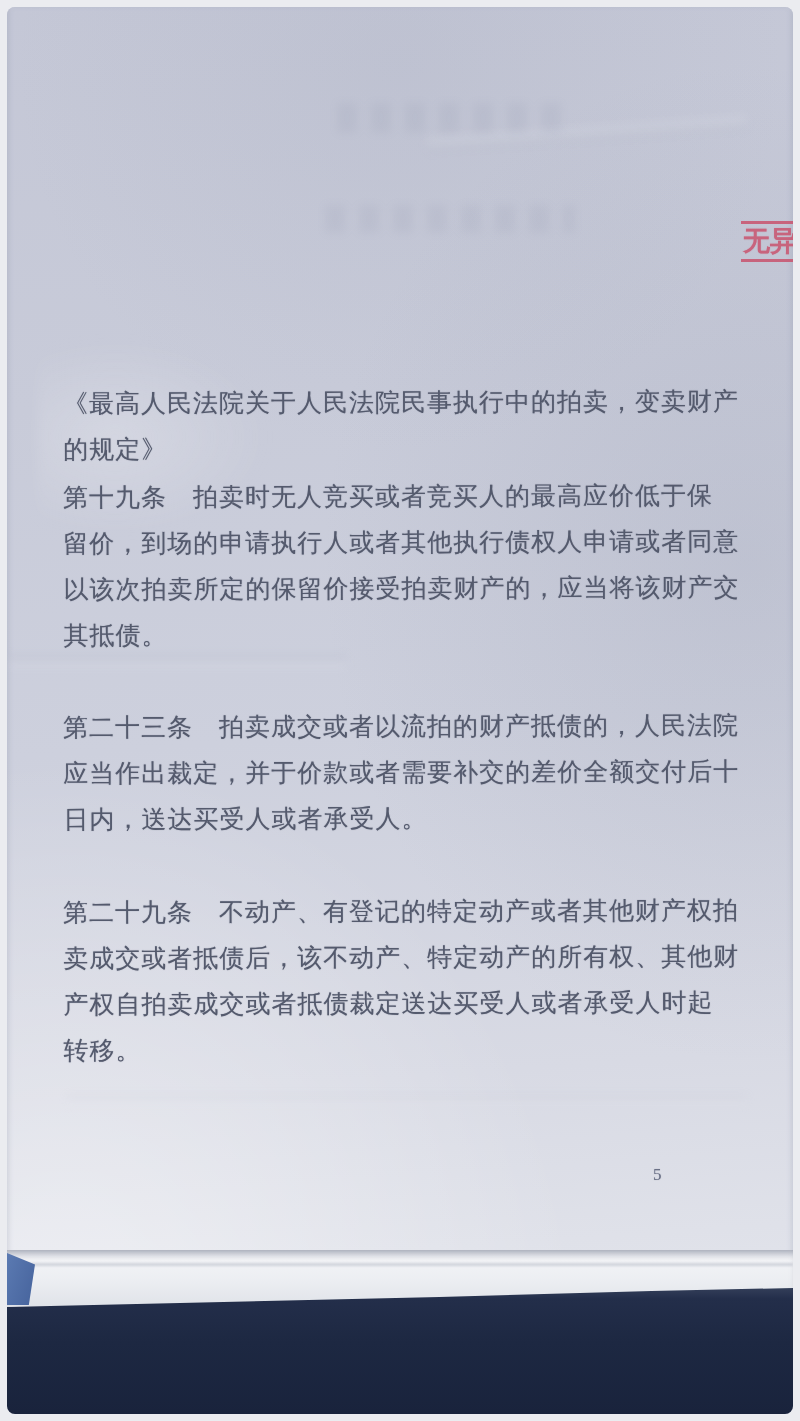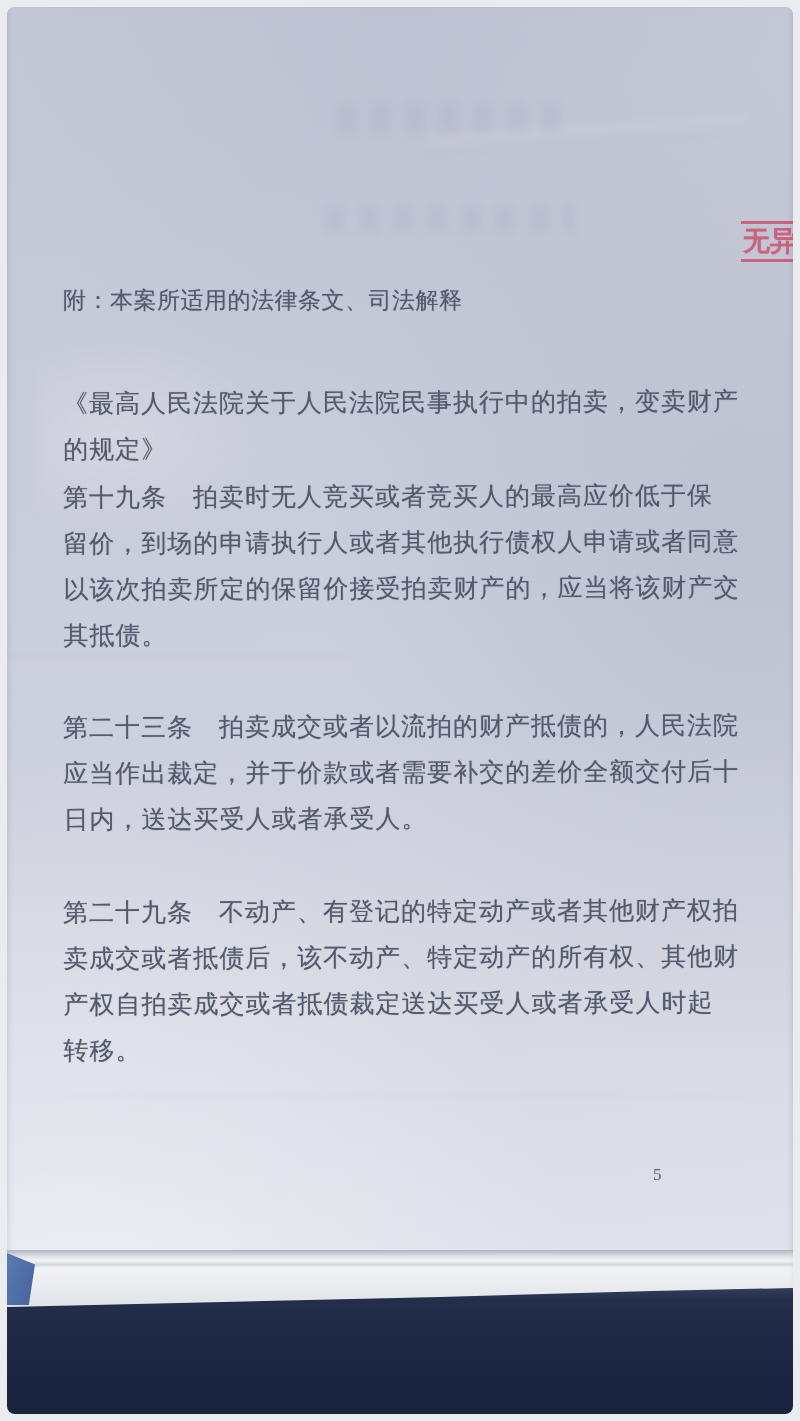--- a/index.html
+++ b/index.html
@@ -160,21 +160,20 @@
     <div class="crease crease-b"></div>
     <div class="crease crease-c"></div>
     <div class="crease crease-d"></div>
     <div class="ghost ghost-a"></div>
     <div class="ghost ghost-b"></div>
 
     <div class="stamp">
       <span>无异</span>
     </div>
 
-    <div class="textline abs heading">附：本案所适用的法律条文、司法解释</div>
 
     <div class="para abs reg-title">
       <div class="textline">《最高人民法院关于人民法院民事执行中的拍卖，变卖财产</div>
       <div class="textline">的规定》</div>
     </div>
 
     <div class="para abs article-19">
       <div class="textline">第十九条　拍卖时无人竞买或者竞买人的最高应价低于保</div>
       <div class="textline">留价，到场的申请执行人或者其他执行债权人申请或者同意</div>
       <div class="textline">以该次拍卖所定的保留价接受拍卖财产的，应当将该财产交</div>

